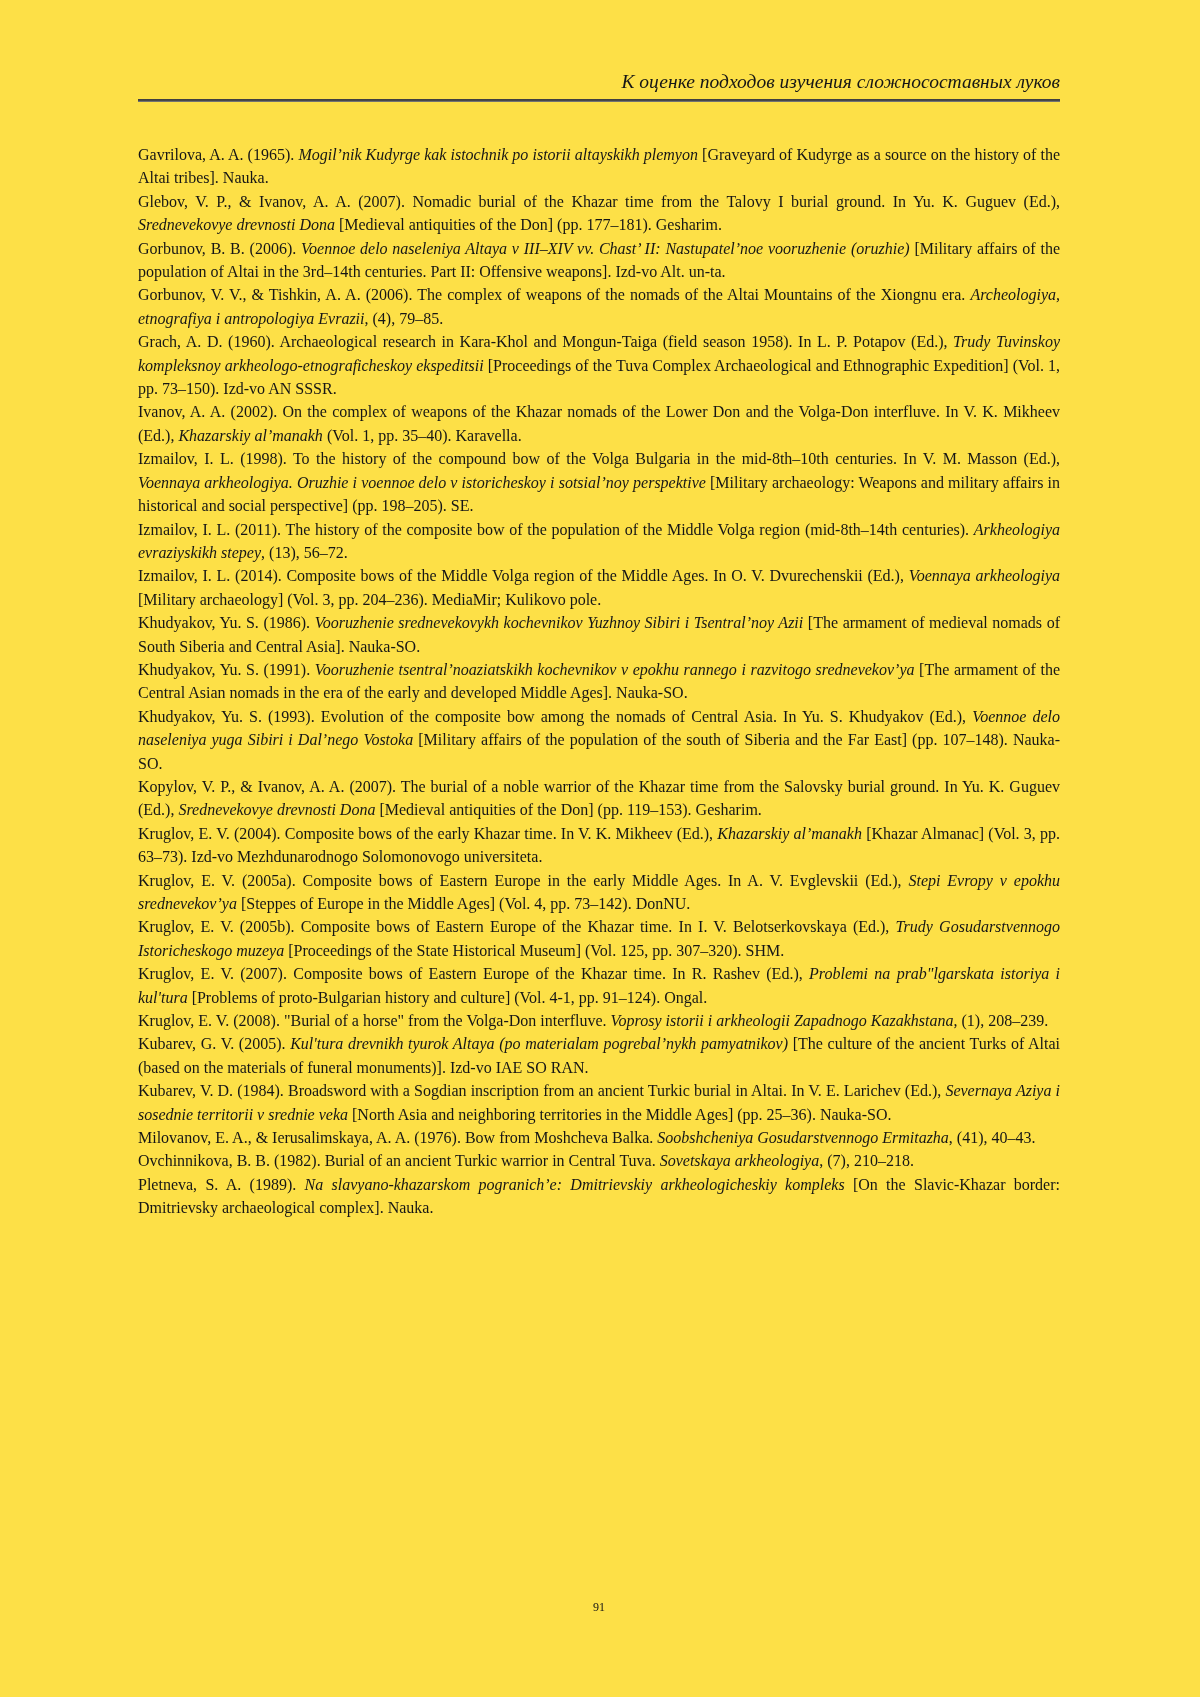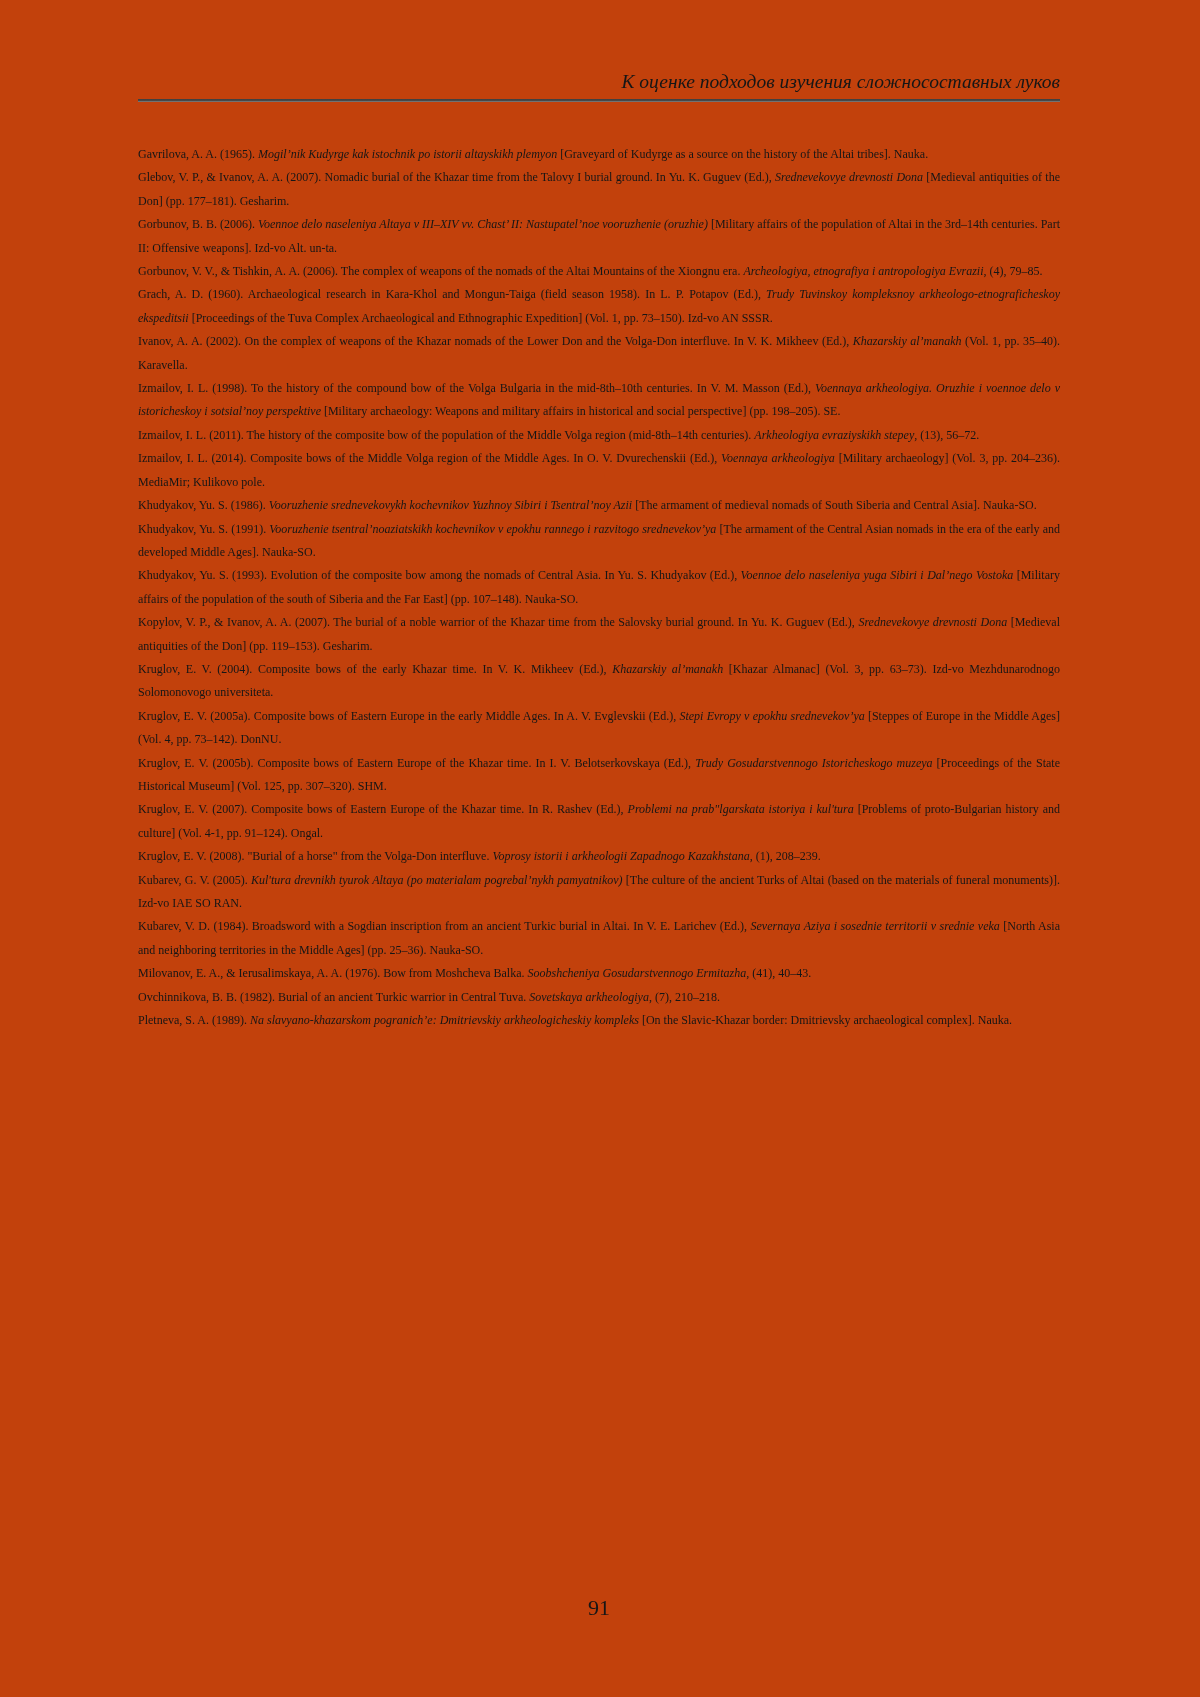--- a/index.html
+++ b/index.html
@@ -4,21 +4,21 @@
 <style>
   html, body {
     margin: 0;
     padding: 0;
     background: #ffffff;
   }
   .page {
     position: relative;
     width: 1200px;
     height: 1697px;
-    background: #c2410c;
+    background: #fde047;
     font-family: "Liberation Serif", "DejaVu Serif", serif;
     color: #161616;
     overflow: hidden;
   }
   .running-head {
     position: absolute;
     top: 70px;
     left: 138px;
     width: 922px;
     text-align: right;
@@ -33,39 +33,39 @@
     left: 138px;
     width: 922px;
     height: 3px;
     background: linear-gradient(to bottom, #3d3d3d 0%, #4a4a4a 60%, #8f8f8f 100%);
   }
   .references {
     position: absolute;
     top: 143px;
     left: 138px;
     width: 922px;
-    font-size: 12px;
+    font-size: 16px;
     line-height: 23.4px;
   }
   .ref {
     margin: 0;
     padding: 0;
     text-align: justify;
     text-justify: inter-word;
   }
   .it {
     font-style: italic;
   }
   .page-number {
     position: absolute;
     top: 1596px;
     left: 138px;
     width: 922px;
     text-align: center;
-    font-size: 22px;
+    font-size: 12px;
     line-height: 23px;
   }
 </style>
 </head>
 <body>
 
 <div class="page">
   <div class="running-head">К оценке подходов изучения сложносоставных луков</div>
   <div class="header-rule"></div>
   <div class="references" id="refs">

